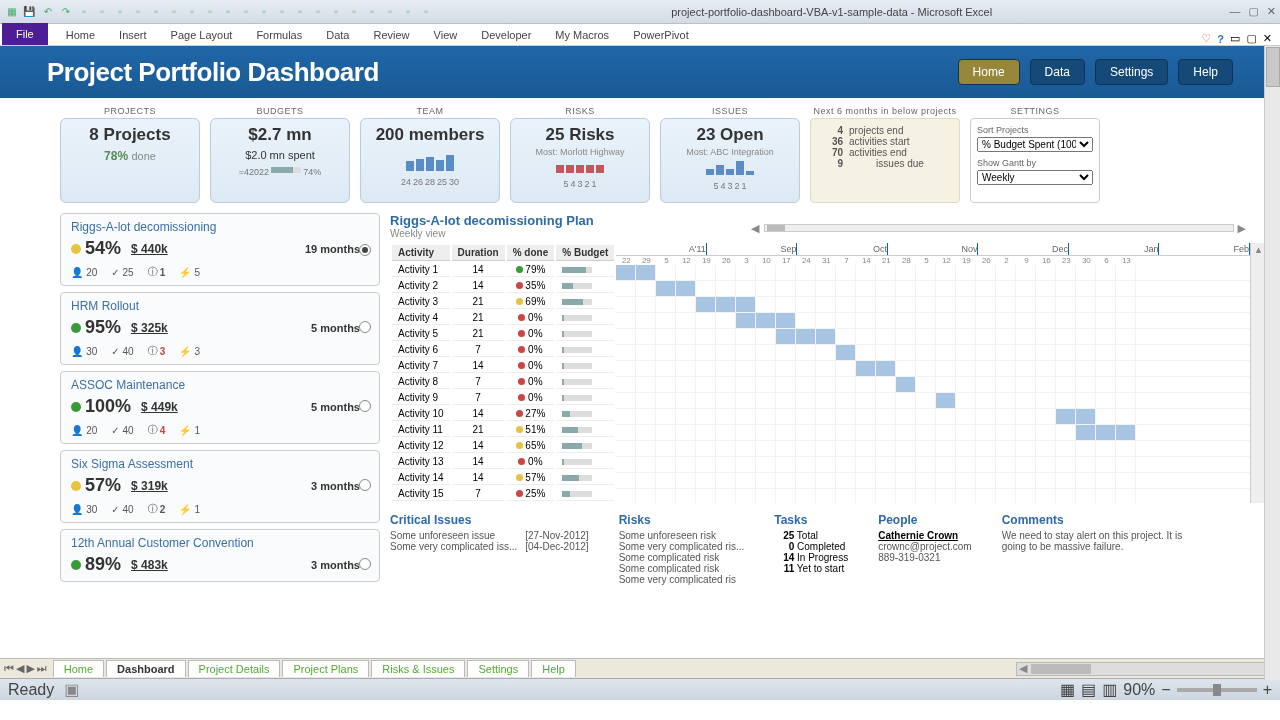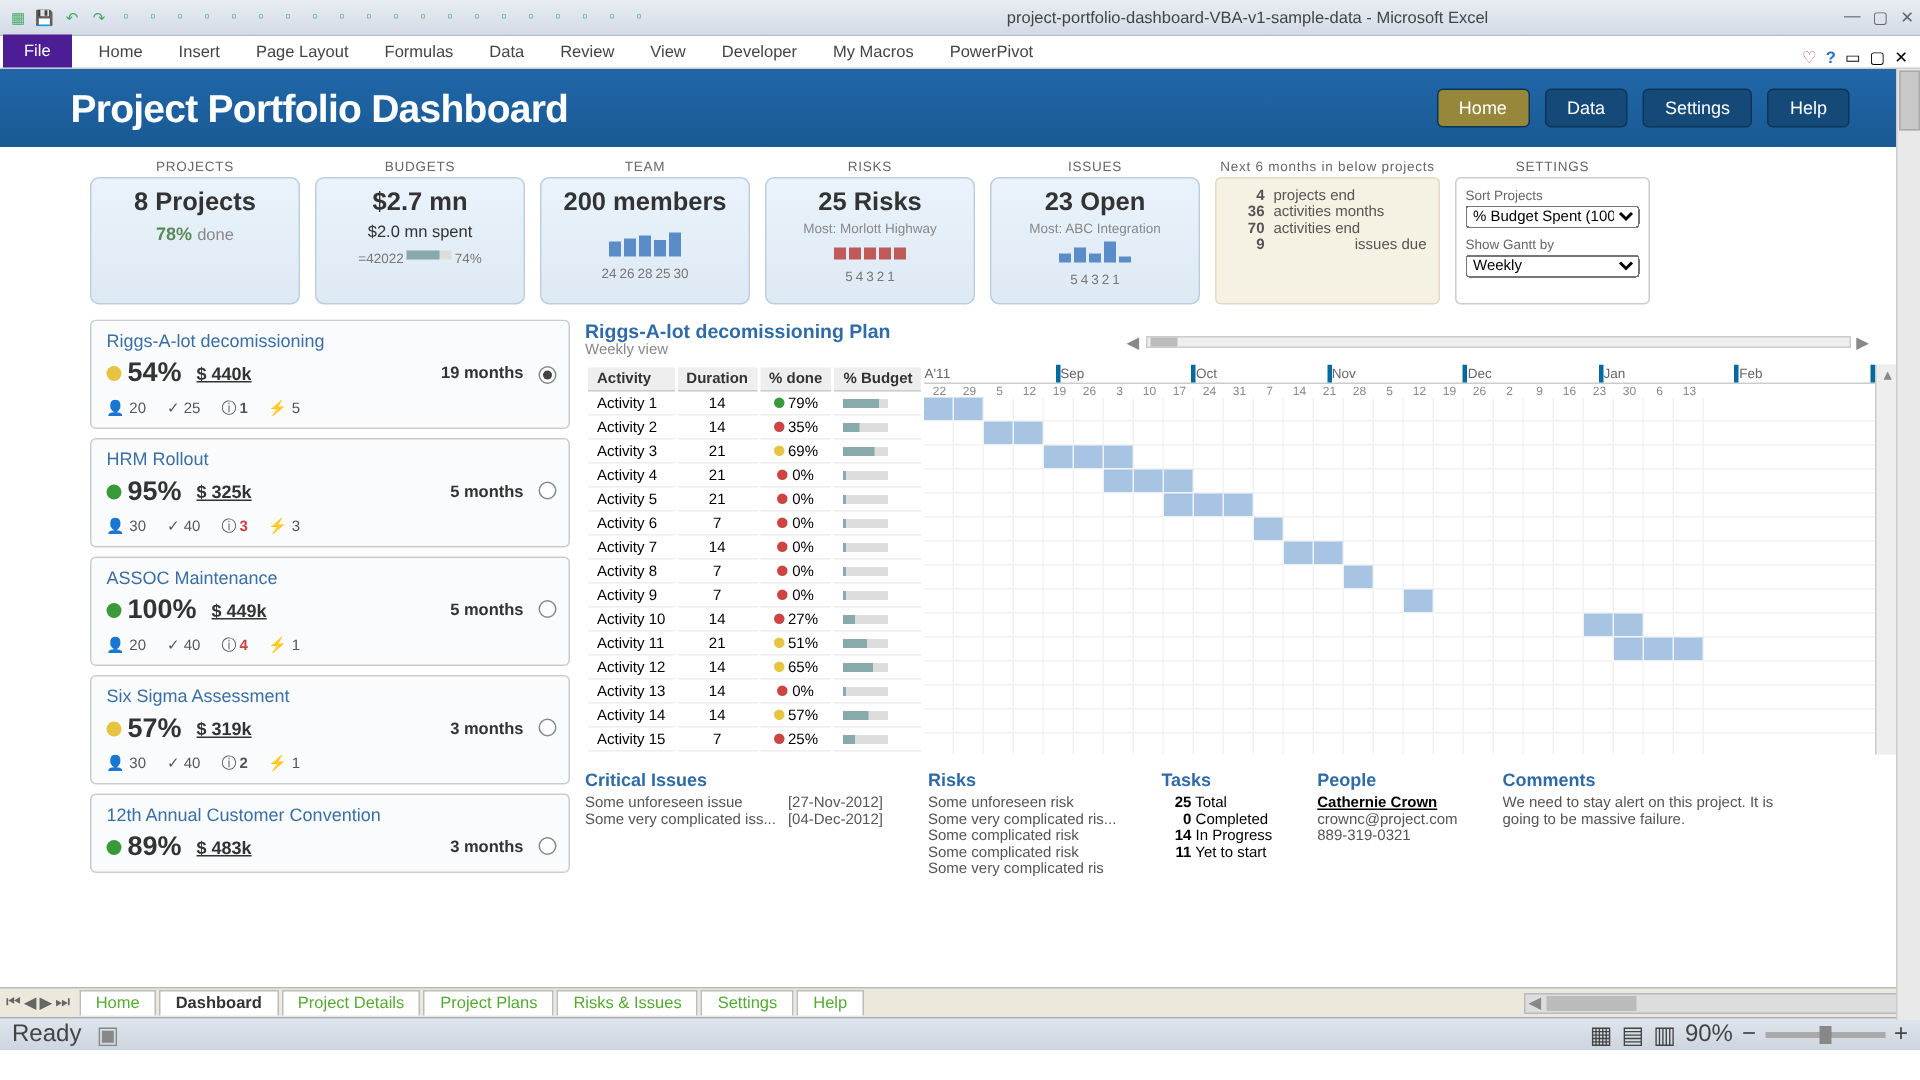--- a/index.html
+++ b/index.html
@@ -41,37 +41,37 @@
 .sbl { font-size: 9px; color: #666; }
 .main { display: flex; gap: 10px; margin-top: 10px; height: 430px; }
 .projects-col { width: 320px; overflow: hidden; }
 .pcard { border: 1px solid #ccc; border-radius: 4px; padding: 6px 10px; margin-bottom: 6px; background: #fafbfc; position: relative; }
 .pcard-title { color: #3a6fa6; font-size: 12px; font-weight: 500; }
 .pcard-row { display: flex; align-items: center; gap: 10px; margin-top: 4px; }
 .pct { font-size: 18px; font-weight: bold; color: #333; display: inline-flex; align-items: center; gap: 4px; }
 .dot { width: 10px; height: 10px; border-radius: 50%; display: inline-block; }
 .dot.y { background: #e6c340; } .dot.g { background: #3a9a3a; } .dot.r { background: #c44; }
 .budg { font-size: 12px; font-weight: bold; color: #333; text-decoration: underline; }
-.dur { font-size: 11px; font-weight: bold; color: #333; margin-left: auto; margin-right: 20px; }
+.dur { font-size: 11px; font-weight: bold; color: #333; margin-left: auto; margin-right: 9px; }
 .pcard-row2 { display: flex; gap: 14px; margin-top: 6px; font-size: 10px; color: #555; }
 .pcard-row2 span { display: inline-flex; align-items: center; gap: 2px; }
 .redn { color: #c44; font-weight: bold; }
 .radio { position: absolute; right: 8px; top: 28px; width: 12px; height: 12px; border: 1px solid #888; border-radius: 50%; background: #fff; }
 .radio.sel::after { content:""; width: 6px; height: 6px; background: #444; border-radius: 50%; position: absolute; top: 2px; left: 2px; }
 .plan-col { flex: 1; }
 .plan-title { color: #2e6ba8; font-size: 13px; font-weight: bold; }
 .plan-sub { font-size: 10px; color: #888; margin-bottom: 4px; }
 .gantt-wrap { display: flex; height: 260px; }
 .act-table { font-size: 10px; }
 .act-table th { background: #eee; border-bottom: 1px solid #ccc; text-align: left; padding: 2px 6px; font-weight: bold; color: #333; }
 .act-table td { padding: 1px 6px; border-bottom: 1px solid #eee; }
 .act-table .pd { text-align: center; }
 .gantt { flex: 1; overflow: hidden; position: relative; }
 .ghead { display: flex; font-size: 9px; color: #666; border-bottom: 1px solid #ccc; }
-.ghead div { flex: 1; text-align: left; border-right: 3px solid #0369a1; padding: 1px 0; }
+.ghead div { flex: 1; text-align: right; border-right: 1px solid #0369a1; padding: 1px 0; }
 .ghead2 { display: flex; font-size: 8px; color: #888; }
 .ghead2 div { width: 20px; text-align: center; }
 .grow { display: flex; height: 16px; border-bottom: 1px solid #f2f2f2; }
 .gcell { width: 20px; border-right: 1px solid #f2f2f2; }
 .gcell.f { background: #a7c4e2; }
 .details { display: flex; gap: 30px; margin-top: 10px; font-size: 10px; }
 .details h4 { color: #2e6ba8; font-size: 12px; font-weight: bold; margin-bottom: 3px; }
 .details .col { max-width: 200px; }
 .details .ln { display: flex; justify-content: space-between; gap: 8px; color: #555; }
 .tasks-col .tn { font-weight: bold; display: inline-block; width: 20px; text-align: right; }
@@ -237,29 +237,29 @@
     </div>
     <div class="next6">
       <div class="kpi-label" style="font-size:9px">Next 6 months in below projects</div>
       <div class="next6-card" id="next6-rows">
           <div class="row">
             <span class="n">4</span>
             <span style="flex:1;text-align:left;margin-left:2px">projects end</span>
           </div>
           <div class="row">
             <span class="n">36</span>
-            <span style="flex:1;text-align:left;margin-left:2px">activities months</span>
+            <span style="flex:1;text-align:left;margin-left:2px">activities start</span>
           </div>
           <div class="row">
             <span class="n">70</span>
             <span style="flex:1;text-align:left;margin-left:2px">activities end</span>
           </div>
           <div class="row">
             <span class="n">9</span>
-            <span style="flex:1;text-align:right;margin-left:2px">issues due</span>
+            <span style="flex:1;text-align:center;margin-left:2px">issues due</span>
           </div>
         </div>
     </div>
     <div class="settings-box">
       <div class="kpi-label">SETTINGS</div>
       <div class="settings-card">
         <div class="sbl">Sort Projects</div>
         <select class="sel"><option>% Budget Spent (100</option></select>
         <div class="sbl" style="margin-top:6px">Show Gantt by</div>
         <select class="sel"><option>Weekly</option></select>

